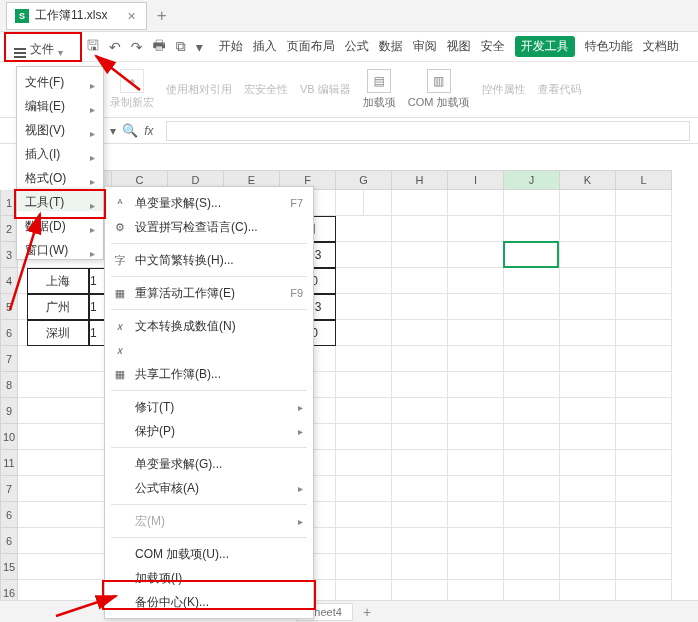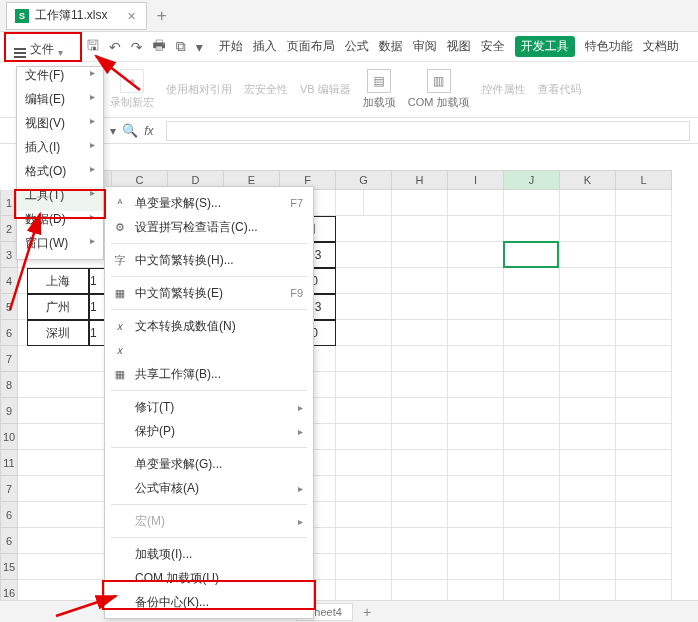--- a/index.html
+++ b/index.html
@@ -38,21 +38,21 @@
   .col-h.first { border-left: 1px solid #d4d4d4; }
   .col-h.sel { background: #d1ecd9; }
   .row-headers { position: absolute; left: 0; top: 20px; width: 18px; }
   .row-h { height: 26px; border: 1px solid #d4d4d4; border-top: none; background: #eaeaea; display: flex; align-items: center; justify-content: center; color: #555; font-size: 11px; }
   .sheet { position: absolute; left: 18px; top: 20px; right: 0; bottom: 0; }
   .cell { position: absolute; border-right: 1px solid #e3e3e3; border-bottom: 1px solid #e3e3e3; display: flex; align-items: center; justify-content: center; font-size: 12px; }
   .databorder { border: 1px solid #222 !important; }
   .sel-cell { border: 2px solid #17a35a; }
 
   .filemenu { position: absolute; left: 16px; top: 66px; width: 88px; background: #fff; border: 1px solid #ccc; box-shadow: 2px 2px 6px rgba(0,0,0,0.15); z-index: 30; }
-  .filemenu .mi { height: 24px; display: flex; align-items: flex-start; justify-content: space-between; padding: 0 8px; font-size: 12px; }
+  .filemenu .mi { height: 24px; display: flex; align-items: flex-end; justify-content: space-between; padding: 0 8px; font-size: 12px; }
   .filemenu .mi .arr { color: #888; font-size: 10px; }
   .filemenu .mi.hover { background: #eef5ee; }
   .red-box-tool { left: 14px; top: 189px; width: 92px; height: 30px; z-index:40; }
 
   .toolmenu { position: absolute; left: 104px; top: 186px; width: 210px; background: #fff; border: 1px solid #ccc; box-shadow: 2px 2px 6px rgba(0,0,0,0.15); z-index: 30; padding: 4px 0; }
   .toolmenu .ti { height: 24px; display: flex; align-items: center; padding: 0 10px 0 8px; font-size: 12px; gap: 8px; justify-content: space-between; }
   .toolmenu .ti .lbl { display: flex; align-items: center; gap: 8px; }
   .toolmenu .ti .ico { width: 14px; height: 14px; display: inline-flex; align-items: center; justify-content: center; color: #666; font-size: 11px; }
   .toolmenu .sep { height: 1px; background: #e3e3e3; margin: 4px 6px; }
   .toolmenu .sc { color: #888; font-size: 11px; }
@@ -441,21 +441,21 @@
     <div class="ti">
       <span class="lbl">
         <span class="ico">字</span>
         <span>中文简繁转换(H)...</span>
       </span>
     </div>
     <div class="sep"></div>
     <div class="ti">
       <span class="lbl">
         <span class="ico">▦</span>
-        <span>中文简繁转换(E)</span>
+        <span>重算活动工作簿(E)</span>
       </span>
       <span class="sc">F9</span>
     </div>
     <div class="sep"></div>
     <div class="ti">
       <span class="lbl">
         <span class="ico">𝑥</span>
         <span>文本转换成数值(N)</span>
       </span>
     </div>
@@ -504,27 +504,27 @@
       <span class="lbl">
         <span class="ico"></span>
         <span>宏(M)</span>
       </span>
       <span class="arr">▸</span>
     </div>
     <div class="sep"></div>
     <div class="ti">
       <span class="lbl">
         <span class="ico"></span>
+        <span>COM 加载项(U)...</span>
+      </span>
+    </div>
+    <div class="ti">
+      <span class="lbl">
+        <span class="ico"></span>
         <span>加载项(I)...</span>
-      </span>
-    </div>
-    <div class="ti">
-      <span class="lbl">
-        <span class="ico"></span>
-        <span>COM 加载项(U)...</span>
       </span>
     </div>
     <div class="ti">
       <span class="lbl">
         <span class="ico"></span>
         <span>备份中心(K)...</span>
       </span>
     </div>
   </div>
 <div class="hi-red red-box-opt"></div>

